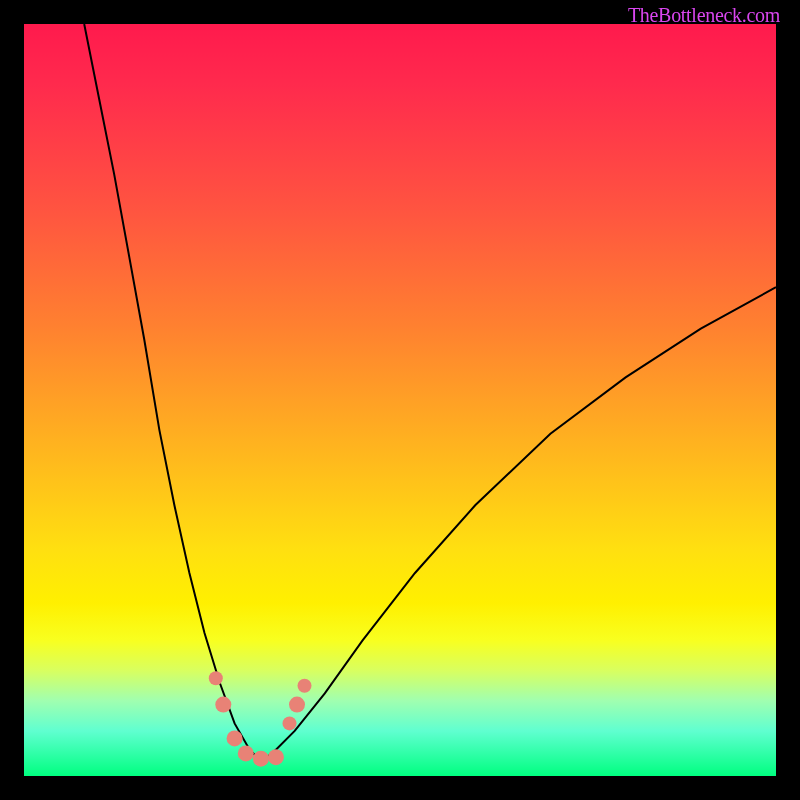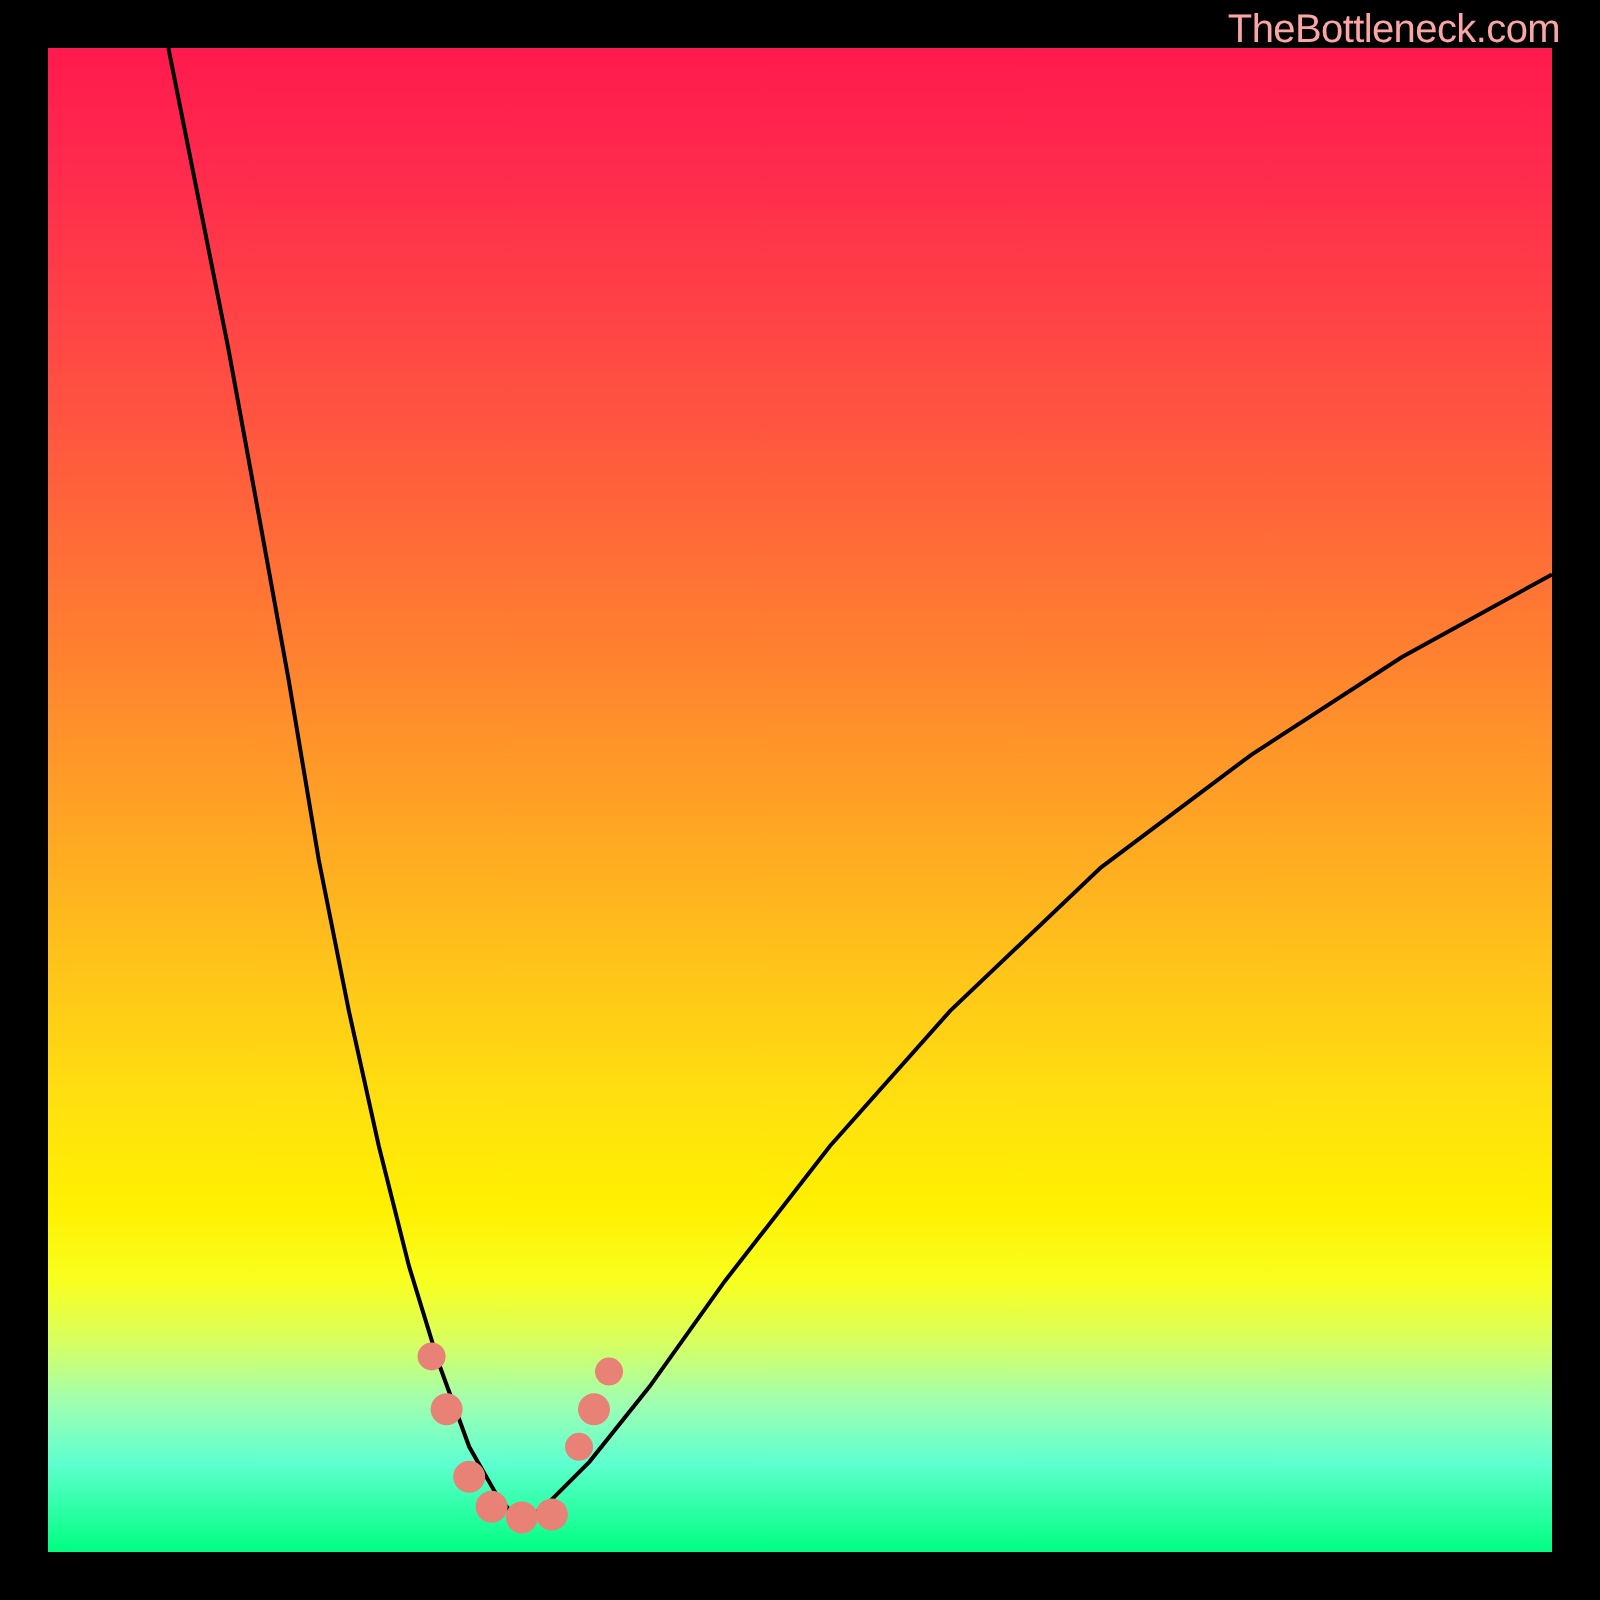--- a/index.html
+++ b/index.html
@@ -8,25 +8,26 @@
     height: 800px;
     background: #000;
     position: relative;
     font-family: Arial, sans-serif;
     overflow: hidden;
   }
   .watermark {
     position: absolute;
     top: 4px;
     right: 20px;
-    color: #fca5a5;
+    color: #d946ef;
     font-size: 20px;
     font-weight: 500;
     z-index: 20;
     letter-spacing: -0.3px;
+    font-family: Liberation Serif, serif;
   }
   .plot-area {
     position: absolute;
     top: 24px;
     left: 24px;
     width: 752px;
     height: 752px;
     background: linear-gradient(
       to bottom,
       #ff1a4d 0%,

